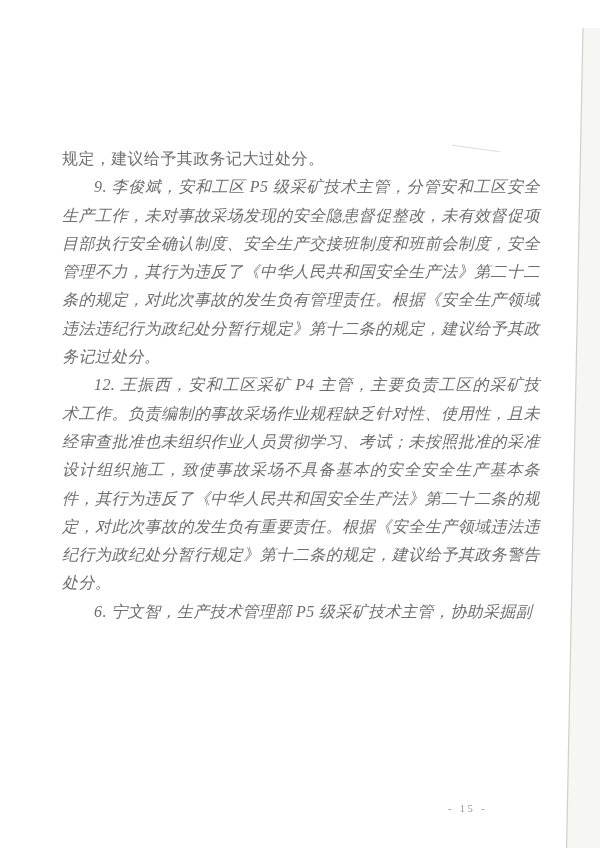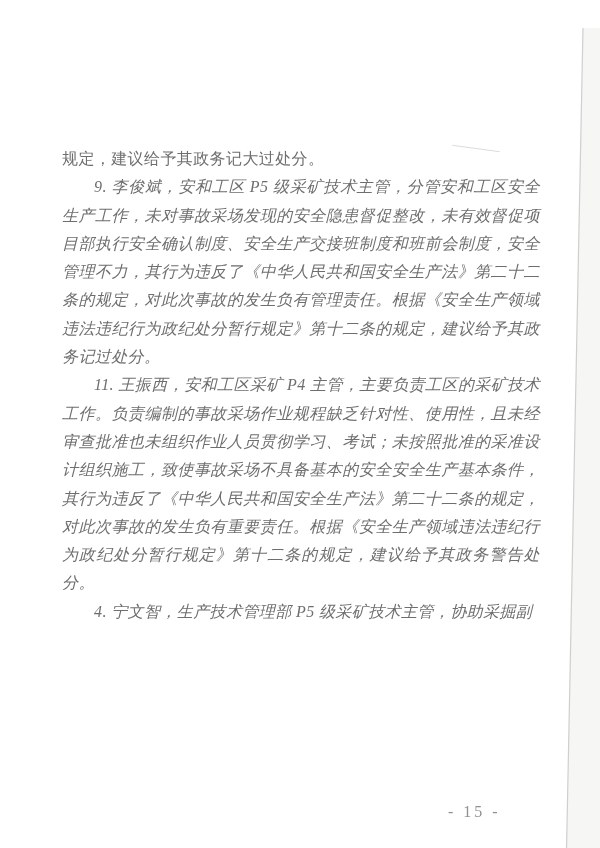--- a/index.html
+++ b/index.html
@@ -24,21 +24,21 @@
     text-align: justify;
     text-justify: inter-character;
   }
   .para { margin: 0; padding: 0; }
   .para.indent { text-indent: 2em; font-style: italic; }
   .page-number {
     position: absolute;
     left: 448px;
     top: 775px;
     color: #919191;
-    font-size: 16px;
+    font-size: 10px;
     letter-spacing: 3px;
     white-space: nowrap;
   }
   .scan-edge-svg {
     position: absolute;
     left: 0; top: 0;
     width: 600px; height: 848px;
     pointer-events: none;
   }
   .scan-bottom-line {
@@ -63,22 +63,22 @@
   }
 </style>
 </head>
 <body>
 
 <div class="page">
 
   <div class="text-block">
     <p class="para">规定，建议给予其政务记大过处分。</p>
     <p class="para indent">9. 李俊斌，安和工区 P5 级采矿技术主管，分管安和工区安全生产工作，未对事故采场发现的安全隐患督促整改，未有效督促项目部执行安全确认制度、安全生产交接班制度和班前会制度，安全管理不力，其行为违反了《中华人民共和国安全生产法》第二十二条的规定，对此次事故的发生负有管理责任。根据《安全生产领域违法违纪行为政纪处分暂行规定》第十二条的规定，建议给予其政务记过处分。</p>
-    <p class="para indent">11. 王振西，安和工区采矿 P4 主管，主要负责工区的采矿技术工作。负责编制的事故采场作业规程缺乏针对性、使用性，且未经审查批准也未组织作业人员贯彻学习、考试；未按照批准的采准设计组织施工，致使事故采场不具备基本的安全安全生产基本条件，其行为违反了《中华人民共和国安全生产法》第二十二条的规定，对此次事故的发生负有重要责任。根据《安全生产领域违法违纪行为政纪处分暂行规定》第十二条的规定，建议给予其政务警告处分。</p>
-    <p class="para indent">4. 宁文智，生产技术管理部 P5 级采矿技术主管，协助采掘副</p>
+    <p class="para indent">12. 王振西，安和工区采矿 P4 主管，主要负责工区的采矿技术工作。负责编制的事故采场作业规程缺乏针对性、使用性，且未经审查批准也未组织作业人员贯彻学习、考试；未按照批准的采准设计组织施工，致使事故采场不具备基本的安全安全生产基本条件，其行为违反了《中华人民共和国安全生产法》第二十二条的规定，对此次事故的发生负有重要责任。根据《安全生产领域违法违纪行为政纪处分暂行规定》第十二条的规定，建议给予其政务警告处分。</p>
+    <p class="para indent">6. 宁文智，生产技术管理部 P5 级采矿技术主管，协助采掘副</p>
   </div>
 
   <div class="page-number">- 15 -</div>
 
   <svg class="scan-edge-svg" viewBox="0 0 600 848" xmlns="http://www.w3.org/2000/svg">
     <polygon points="583,0 600,0 600,848 566,848" fill="#f6f6f4"></polygon>
     <line x1="583" y1="0" x2="566" y2="848" stroke="#cfcfcd" stroke-width="1.2"></line>
   </svg>
 
   <div class="scan-bottom-line"></div>

